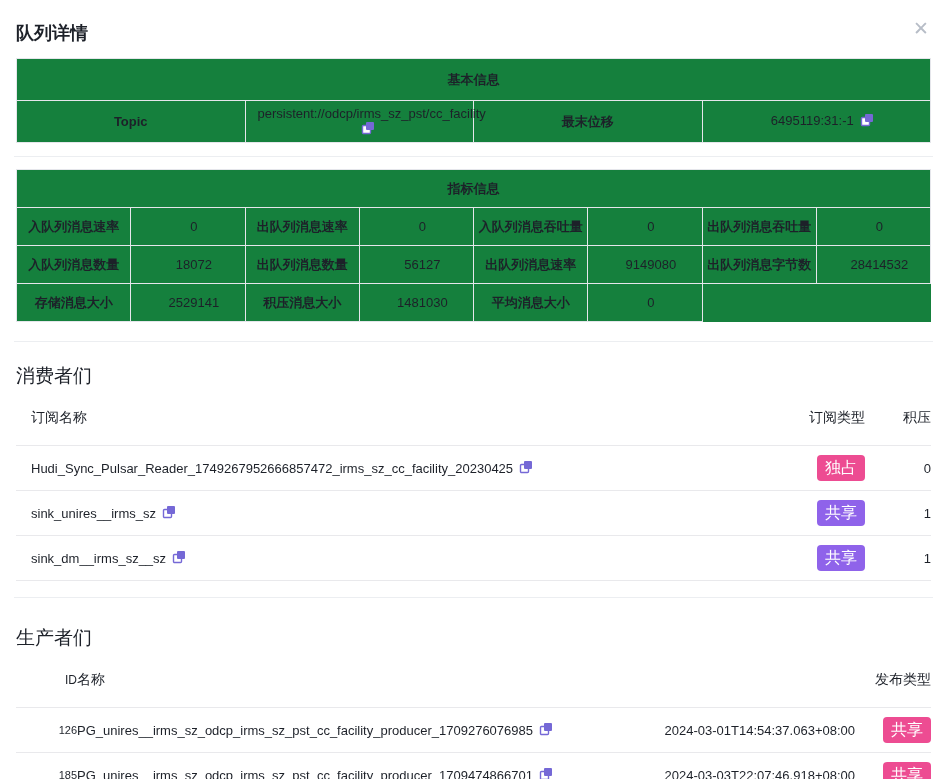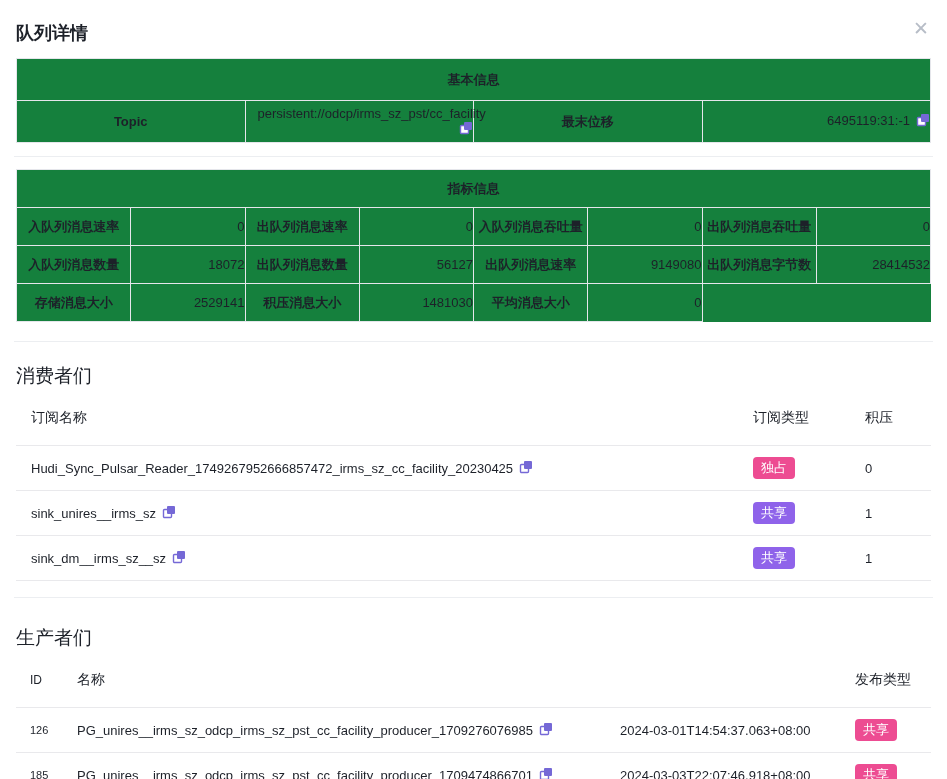--- a/index.html
+++ b/index.html
@@ -19,50 +19,50 @@
     display:flex; align-items:center; justify-content:center;
     color:#b7bdc7; font-size:19px; cursor:pointer; line-height:1;
   }
 
   
   table.info { border-collapse:collapse; margin:0 16px; width:915px; table-layout:fixed; }
   table.info td { border:1px solid #e5e6eb; font-size:13px; color:#1d2129; background:#15803d; }
   td.section-head { text-align:center; font-weight:bold; font-size:14px; height:33px; }
   table.metrics td.section-head { height:38px; }
   td.lbl { font-weight:bold; text-align:center; font-size:14px; }
-  td.val { text-align:right; padding-left:12px; }
+  td.val { text-align:center; padding-left:12px; }
   table.basic td { height:42px; }
   table.metrics td { height:38px; }
   table.metrics td.empty { border:none; }
 
   .divider { border-top:1px solid #eceef1; margin:0 14px; }
   .div1 { margin-top:13px; margin-bottom:12px; }
   .div2 { margin-top:19px; }
   .div3 { margin-top:16px; }
 
   
   .list-title { font-size:19px; color:#1d2129; margin:21px 16px 0; }
   .ptitle { margin-top:27px; }
-  .ltable { margin:0 16px; }
+  .ltable { margin:0 16px;text-align:right; }
   .lhead, .lrow { display:flex; align-items:center; }
   .lhead { padding:20px 0 18px; border-bottom:1px solid #e9e9ec; font-size:14px; color:#1d2129; }
   .lrow  { height:45px; border-bottom:1px solid #e9e9ec; font-size:13px; }
 
   .c-name { flex:1; padding-left:15px; display:flex; align-items:center; min-width:0; }
   .c-type { width:112px; flex:none; }
   .c-back { width:66px; flex:none; }
 
   .p-id   { width:61px;  flex:none; padding-left:14px; font-size:11px; }
   .p-name { flex:1; display:flex; align-items:center; min-width:0; }
   .p-time { width:235px; flex:none; }
   .p-type { width:76px;  flex:none; }
 
   .badge {
     display:inline-block; padding:3px 8px; border-radius:4px;
-    color:#fff; font-size:13px; line-height:1.3;
+    color:#fff; font-size:16px; line-height:1.3;
   }
   .badge.pink   { background:#ed4c92; }
   .badge.purple { background:#8f63ea; }
 
   .copy-ic { margin-left:6px; flex:none; display:inline-block; vertical-align:-2px; cursor:pointer; }
   .name-text { white-space:nowrap; overflow:hidden; text-overflow:ellipsis; }
 </style>
 </head>
 <body>
 

